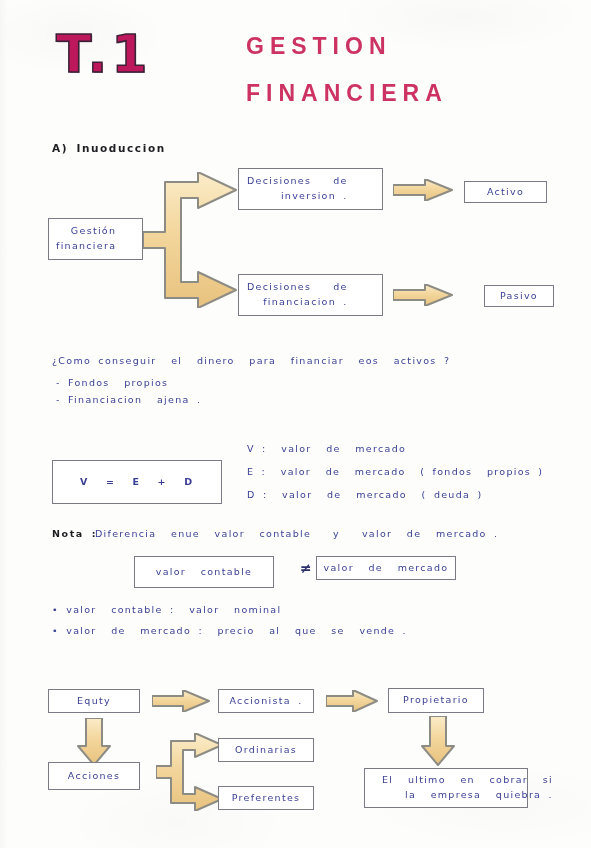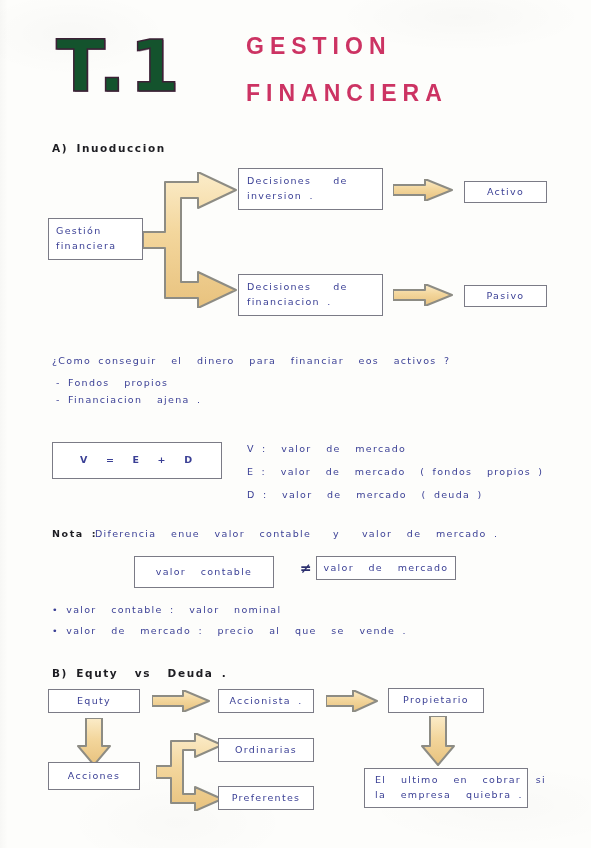--- a/index.html
+++ b/index.html
@@ -32,23 +32,23 @@
     font-size:9.5px;
     line-height:1.55;
     white-space:pre;
   }
   .hw.blk{color:#1d1d22;}
 
   
   .title-t1{
     font-family:"DejaVu Sans", sans-serif;
     font-weight:bold;
-    font-size:72px;
+    font-size:52px;
     letter-spacing:4px;
-    color:#14532d;
+    color:#be185d;
     -webkit-text-stroke:1.5px #3c2036;
     text-shadow:1px 1px 0 rgba(60,32,54,.55);
   }
   .title-right{
     font-family:Liberation Sans, sans-serif;
     font-weight:bold;
     color:#cc3363;
     font-size:23px;
     letter-spacing:6px;
     white-space:pre;
@@ -58,21 +58,21 @@
   .box{
     border:1.4px solid #7b7b86;
     background:#ffffff;
     box-sizing:border-box;
     display:flex;
     align-items:center;
     justify-content:center;
     flex-direction:column;
     text-align:center;
   }
-  .box.lft{align-items:flex-start;text-align:left;}
+  .box.lft{align-items:flex-start;text-align:right;}
   .box .hw{white-space:pre;}
 
   
   .arrow{display:block;}
   .arrow path,.arrow polygon{
     fill:#f3d9a4;
     stroke:#8d8c84;
     stroke-width:2;
     stroke-linejoin:round;
   }
@@ -132,30 +132,30 @@
   </svg>
 
   <svg class="abs arrow" style="left:393px;top:284px;" width="60" height="22" viewBox="0 0 60 22">
     <path class="grad" d="M0,6 L32,6 L32,0 L59,11 L32,22 L32,16 L0,16 Z"></path>
   </svg>
 
   <div class="abs box" style="left:464px;top:181px;width:83px;height:22px;">
     <div class="hw">Activo</div>
   </div>
 
-  <div class="abs box" style="left:464px;top:285px;width:83px;height:22px;">
+  <div class="abs box" style="left:484px;top:285px;width:70px;height:22px;">
     <div class="hw">Pasivo</div>
   </div>
 
   <div class="abs hw" style="left:52px;top:354px;font-size:9.5px;">¿Como conseguir  el  dinero  para  financiar  eos  activos ?</div>
 
   <div class="abs hw" style="left:56px;top:376px;font-size:9.5px;">- Fondos  propios</div>
   <div class="abs hw" style="left:56px;top:393px;font-size:9.5px;">- Financiacion  ajena .</div>
 
-  <div class="abs box" style="left:52px;top:442px;width:170px;height:37px;">
+  <div class="abs box" style="left:52px;top:460px;width:170px;height:44px;">
     <div class="hw" style="font-weight:bold;letter-spacing:2px;">V  =  E  +  D</div>
   </div>
 
   <div class="abs hw" style="left:247px;top:442px;font-size:9.5px;">V :  valor  de  mercado</div>
   <div class="abs hw" style="left:247px;top:465px;font-size:9.5px;">E :  valor  de  mercado  ( fondos  propios )</div>
   <div class="abs hw" style="left:247px;top:488px;font-size:9.5px;">D :  valor  de  mercado  ( deuda )</div>
 
   <div class="abs hw blk section-label" style="left:52px;top:527px;font-size:9.5px;">Nota :</div>
   <div class="abs hw" style="left:95px;top:527px;font-size:9.5px;">Diferencia  enue  valor  contable   y   valor  de  mercado .</div>
 
@@ -165,21 +165,20 @@
 
   <div class="abs neq" style="left:300px;top:560px;">≠</div>
 
   <div class="abs box" style="left:316px;top:556px;width:140px;height:24px;">
     <div class="hw">valor  de  mercado</div>
   </div>
 
   <div class="abs hw" style="left:52px;top:603px;font-size:9.5px;">• valor  contable :  valor  nominal</div>
   <div class="abs hw" style="left:52px;top:624px;font-size:9.5px;">• valor  de  mercado :  precio  al  que  se  vende .</div>
 
-  <div class="abs hw blk section-label" style="left:52px;top:665px;font-size:10.5px;">B) Equty  vs  Deuda .</div>
 
   <div class="abs box" style="left:48px;top:689px;width:92px;height:24px;">
     <div class="hw">Equty</div>
   </div>
 
   <svg class="abs arrow" style="left:152px;top:690px;" width="58" height="22" viewBox="0 0 58 22">
     <path class="grad" d="M0,6 L31,6 L31,0 L57,11 L31,22 L31,16 L0,16 Z"></path>
   </svg>
 
   <div class="abs box" style="left:218px;top:689px;width:96px;height:24px;">
@@ -211,18 +210,18 @@
   </div>
 
   <div class="abs box" style="left:218px;top:786px;width:96px;height:24px;">
     <div class="hw">Preferentes</div>
   </div>
 
   <svg class="abs arrow" style="left:421px;top:716px;" width="34" height="50" viewBox="0 0 34 50">
     <path class="grad" d="M9,0 L25,0 L25,30 L33,30 L17,49 L1,30 L9,30 Z"></path>
   </svg>
 
-  <div class="abs box lft" style="left:364px;top:768px;width:164px;height:40px;padding:4px 10px;">
+  <div class="abs box lft" style="left:364px;top:768px;width:164px;height:40px;padding:4px 17px;">
     <div class="hw">El  ultimo  en  cobrar  si
 la  empresa  quiebra .</div>
   </div>
 
 </div>
 
 </body></html>

